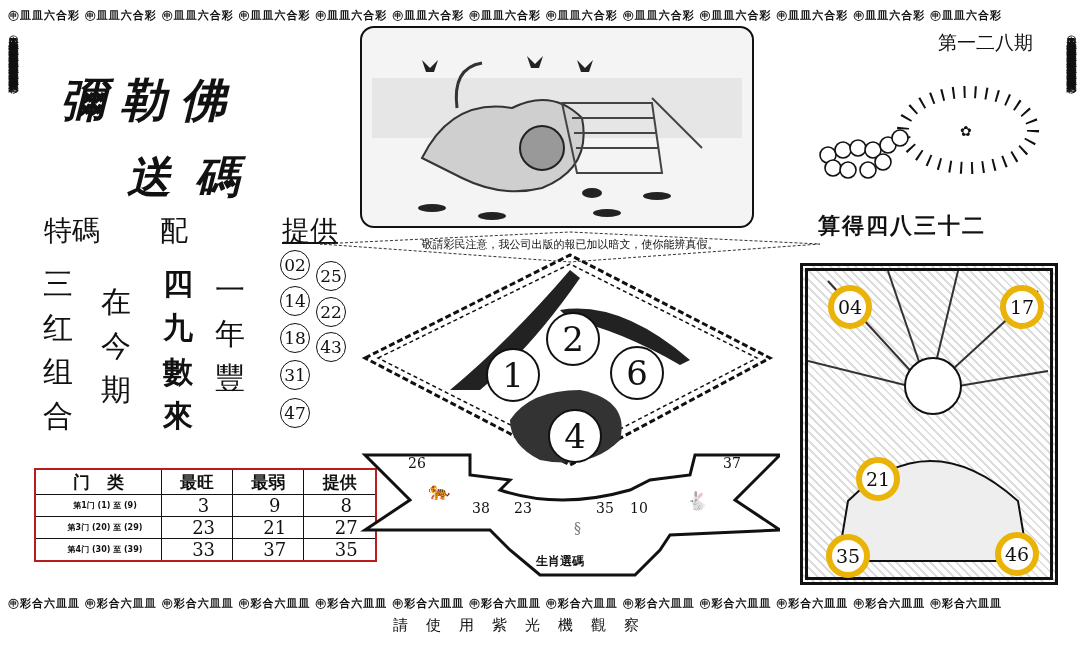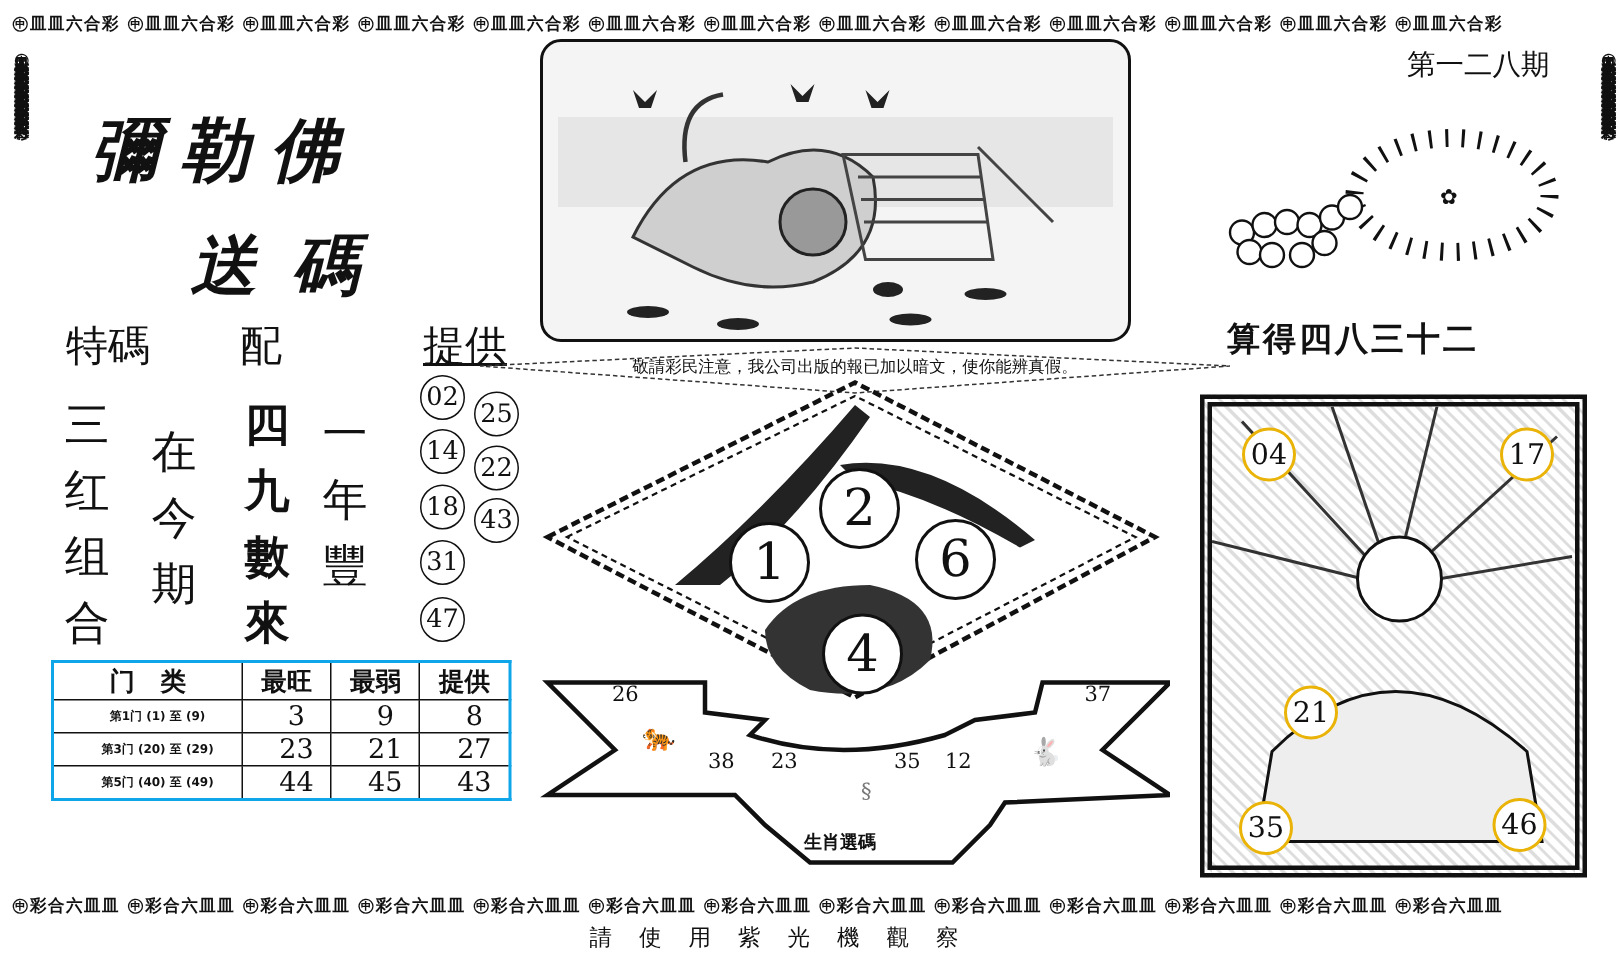--- a/index.html
+++ b/index.html
@@ -8,33 +8,33 @@
   .border-text{position:absolute;font-family:"DejaVu Sans",sans-serif;font-size:11px;font-weight:bold;letter-spacing:1px;white-space:nowrap;overflow:hidden;color:#111;}
   .border-top{left:8px;top:8px;width:1064px;height:16px;}
   .border-bottom{left:8px;top:596px;width:1064px;height:16px;}
   .border-left{left:2px;top:28px;width:18px;height:566px;writing-mode:vertical-rl;font-size:10px;}
   .border-right{right:2px;top:28px;width:18px;height:566px;writing-mode:vertical-rl;font-size:10px;}
   .title-main{left:60px;top:70px;font-size:46px;font-weight:bold;font-style:italic;letter-spacing:14px;font-family:"DejaVu Serif",serif;}
   .title-sub{left:95px;top:148px;font-size:44px;font-weight:bold;font-style:italic;letter-spacing:24px;margin-left:32px;}
   .hdr{font-size:28px;}
   .col-char{font-size:30px;line-height:44px;width:36px;text-align:center;}
   .ball{position:absolute;width:28px;height:28px;border:1.6px solid #111;border-radius:50%;font-size:17px;line-height:28px;text-align:center;background:#fff;}
-  table.stats{position:absolute;left:34px;top:440px;width:307px;border-collapse:collapse;border:2px solid #0ea5e9;}
+  table.stats{position:absolute;left:34px;top:468px;width:343px;border-collapse:collapse;border:2px solid #b91c1c;}
   table.stats th,table.stats td{border:1.5px solid #111;text-align:center;padding:0;height:21px;}
   table.stats th{font-size:17px;font-weight:bold;height:24px;}
   table.stats td{font-size:18px;padding-left:13px;}
   table.stats td.rowlabel{font-size:8px;font-family:"DejaVu Sans",sans-serif;font-weight:bold;width:112px;}
   .picture-frame{left:360px;top:26px;width:390px;height:198px;border:2px solid #111;border-radius:14px;background:#f4f4f4;}
   .notice{left:330px;top:237px;width:480px;font-size:11px;text-align:center;font-family:"DejaVu Sans",sans-serif;}
   .diamond-ball{position:absolute;width:50px;height:50px;border:2px solid #111;border-radius:50%;background:#fff;font-size:34px;line-height:50px;text-align:center;}
   .banner-num{position:absolute;font-size:14px;}
   .issue{left:938px;top:30px;font-size:19px;}
   .calc{left:818px;top:211px;font-size:22px;font-weight:bold;letter-spacing:2px;font-family:"DejaVu Sans",sans-serif;}
   .buddha-frame{left:800px;top:263px;width:258px;height:322px;border:8px double #111;background:repeating-linear-gradient(45deg,#ddd 0 2px,#fff 2px 6px);box-sizing:border-box;}
-  .bball{position:absolute;width:32px;height:32px;border:2px solid #eab308;border-radius:50%;background:#fff;font-size:19px;line-height:32px;text-align:center;}
+  .bball{position:absolute;width:32px;height:32px;border:6px solid #eab308;border-radius:50%;background:#fff;font-size:19px;line-height:32px;text-align:center;}
   .footer{left:0;top:616px;width:1050px;text-align:center;font-size:15px;letter-spacing:18px;}
 </style>
 </head>
 <body>
 
 <div class="border-text border-top">㊥皿皿六合彩 ㊥皿皿六合彩 ㊥皿皿六合彩 ㊥皿皿六合彩 ㊥皿皿六合彩 ㊥皿皿六合彩 ㊥皿皿六合彩 ㊥皿皿六合彩 ㊥皿皿六合彩 ㊥皿皿六合彩 ㊥皿皿六合彩 ㊥皿皿六合彩 ㊥皿皿六合彩</div>
 <div class="border-text border-bottom">㊥彩合六皿皿 ㊥彩合六皿皿 ㊥彩合六皿皿 ㊥彩合六皿皿 ㊥彩合六皿皿 ㊥彩合六皿皿 ㊥彩合六皿皿 ㊥彩合六皿皿 ㊥彩合六皿皿 ㊥彩合六皿皿 ㊥彩合六皿皿 ㊥彩合六皿皿 ㊥彩合六皿皿</div>
 <div class="border-text border-left">㊥皿皿六合彩㊥皿皿六合彩㊥皿皿六合彩㊥皿皿六合彩㊥皿皿六合彩㊥皿皿六合彩㊥皿皿六合彩㊥皿皿六合彩</div>
 <div class="border-text border-right">㊥皿皿六合彩㊥皿皿六合彩㊥皿皿六合彩㊥皿皿六合彩㊥皿皿六合彩㊥皿皿六合彩㊥皿皿六合彩㊥皿皿六合彩</div>
 
@@ -93,24 +93,24 @@
       <td>9</td>
       <td>8</td>
     </tr>
     <tr>
       <td class="rowlabel">第3门 (20) 至 (29)</td>
       <td>23</td>
       <td>21</td>
       <td>27</td>
     </tr>
     <tr>
-      <td class="rowlabel">第5门 (40) 至 (49)</td>
-      <td>44</td>
-      <td>45</td>
-      <td>43</td>
+      <td class="rowlabel">第4门 (30) 至 (39)</td>
+      <td>33</td>
+      <td>37</td>
+      <td>35</td>
     </tr>
   </tbody>
 </table>
 
 <div class="abs picture-frame">
   <svg width="390" height="198" viewBox="0 0 390 198">
     <rect x="10" y="50" width="370" height="60" fill="#e6e6e6"></rect>
     <path d="M60 130 Q90 70 150 80 Q190 60 220 90 Q230 140 180 160 Q140 170 100 150 Z" fill="#cfcfcf" stroke="#333" stroke-width="2"></path>
     <circle cx="180" cy="120" r="22" fill="#999" stroke="#222" stroke-width="2"></circle>
     <path d="M95 80 Q90 40 120 35" fill="none" stroke="#333" stroke-width="3"></path>
@@ -152,21 +152,21 @@
 <div class="diamond-ball" style="left:548px;top:409px;">4</div>
 
 <svg class="abs" style="left:360px;top:450px;" width="420" height="135">
   <path d="M5 5 L110 5 L110 25 L150 30 L140 40 Q200 60 270 40 L290 30 L330 25 L335 5 L420 5 L375 50 L420 80 L310 85 L300 100 L275 125 L180 125 L150 100 L130 80 L5 80 L50 50 Z" fill="#fff" stroke="#111" stroke-width="3"></path>
 </svg>
 <div class="banner-num" style="left:408px;top:455px;">26</div>
 <div class="banner-num" style="left:723px;top:455px;">37</div>
 <div class="banner-num" style="left:472px;top:500px;">38</div>
 <div class="banner-num" style="left:514px;top:500px;">23</div>
 <div class="banner-num" style="left:596px;top:500px;">35</div>
-<div class="banner-num" style="left:630px;top:500px;">12</div>
+<div class="banner-num" style="left:630px;top:500px;">10</div>
 <div class="abs" style="left:428px;top:480px;font-size:18px;">🐅</div>
 <div class="abs" style="left:686px;top:490px;font-size:18px;">🐇</div>
 <div class="abs" style="left:574px;top:520px;font-size:14px;color:#777;">§</div>
 <div class="abs" style="left:536px;top:553px;font-size:12px;font-weight:bold;">生肖選碼</div>
 
 <div class="abs issue">第一二八期</div>
 <svg class="abs" style="left:808px;top:70px;" width="240" height="110">
   <g fill="#fff" stroke="#111" stroke-width="1.6">
     <ellipse cx="160" cy="60" rx="65" ry="38" fill="none" stroke-width="12" stroke-dasharray="2,9"></ellipse>
     <circle cx="20" cy="85" r="8"></circle>

